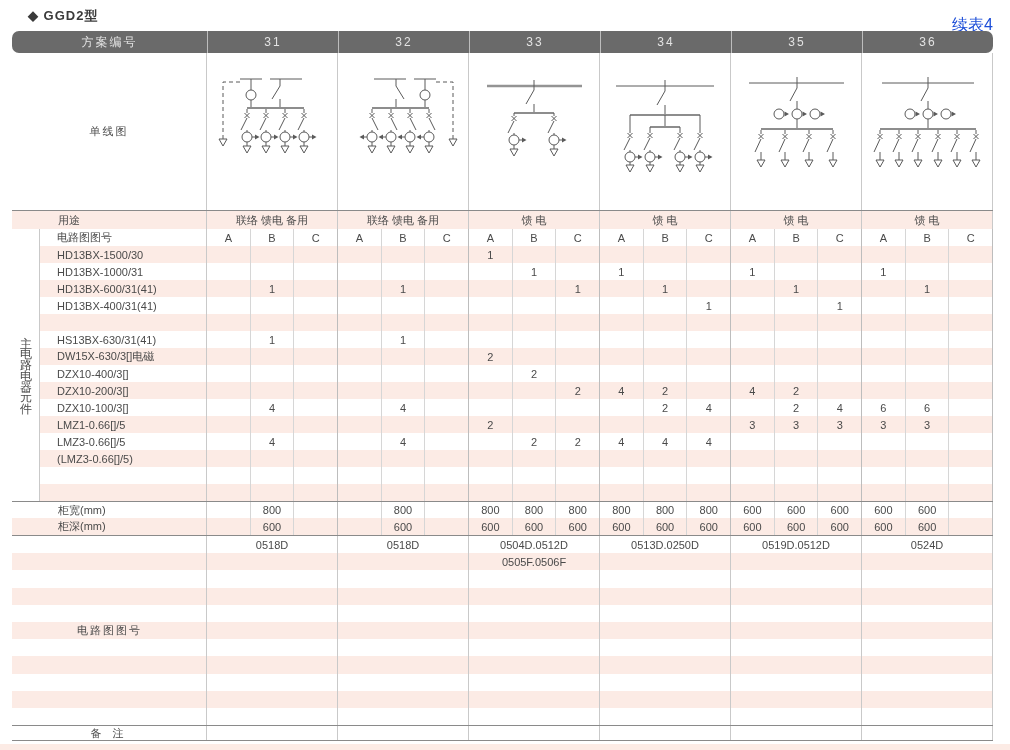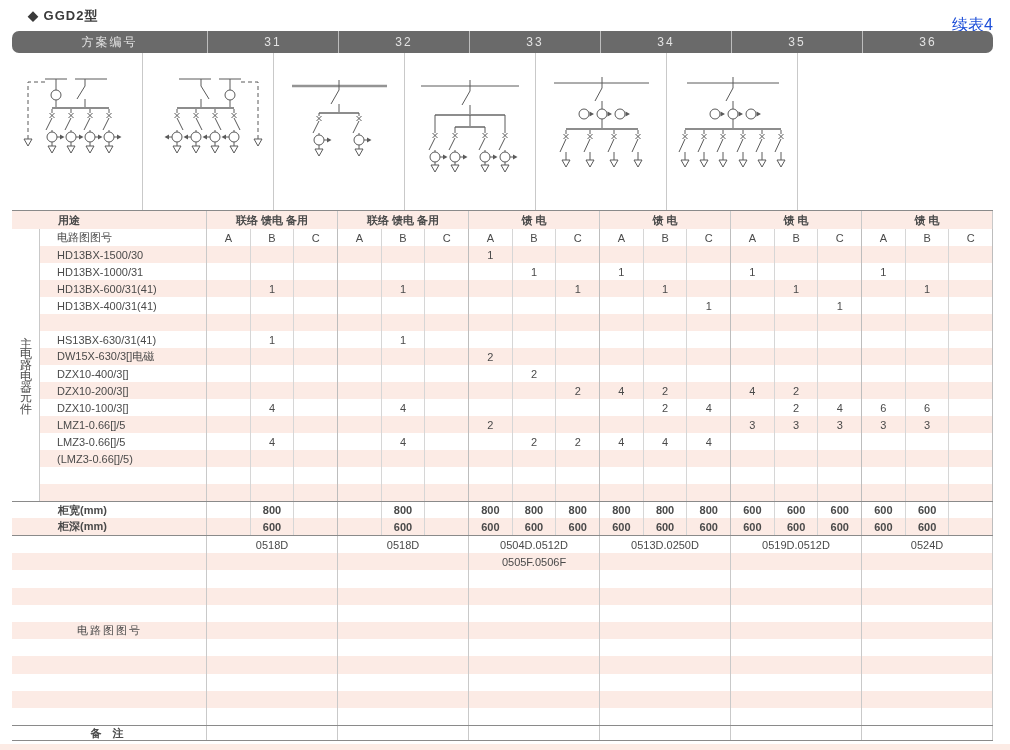--- a/index.html
+++ b/index.html
@@ -15,21 +15,21 @@
   .hrow{display:flex;height:22px;background:var(--hdr);color:#e3e3e3;font-size:12px;letter-spacing:2px;border-radius:7px;}
   .hcell{box-sizing:border-box;display:flex;align-items:center;justify-content:center;border-left:1px solid #bdbdbd;}
   .hcell:first-child{border-left:none;width:195px;}
   .hcell.sch{width:131px;}
 
   .diarow{display:flex;height:158px;border-bottom:1px solid var(--gd);box-sizing:border-box;background:#fff;}
   .dialabel{width:195px;box-sizing:border-box;border-right:1px solid var(--gl);display:flex;align-items:center;justify-content:center;font-size:11px;letter-spacing:2px;}
   .diacell{width:131px;box-sizing:border-box;border-right:1px solid var(--gl);}
   .diacell svg{display:block;}
 
-  .trow{display:flex;box-sizing:border-box;font-size:11px;font-weight:bold;}
+  .trow{display:flex;box-sizing:border-box;font-size:11px;}
   .pink{background:var(--pink);}
   .label195{width:195px;box-sizing:border-box;border-right:1px solid var(--gl);display:flex;align-items:center;padding-left:46px;}
   .ucell{width:131px;box-sizing:border-box;border-right:1px solid var(--gl);display:flex;align-items:center;justify-content:center;}
   .usage{height:18px;}
 
   .compsec{display:flex;}
   .strip{width:28px;box-sizing:border-box;border-right:1px solid var(--gl);display:flex;align-items:center;justify-content:center;}
   .sidelabel{writing-mode:vertical-rl;text-orientation:upright;font-size:12px;letter-spacing:11px;color:#4a4a4a;}
   .comprows{width:953px;}
   .crow{display:flex;height:17px;font-size:11px;}
@@ -88,20 +88,21 @@
 
   <div class="hcell sch">31</div>
       <div class="hcell sch">32</div>
       <div class="hcell sch">33</div>
       <div class="hcell sch">34</div>
       <div class="hcell sch">35</div>
       <div class="hcell sch">36</div>
     </div>
 
   <div class="diarow">
+    <div class="dialabel">单线图</div>
     <div class="diacell">
       <svg width="131" height="158" viewBox="0 0 131 158">
         <path class="ln" d="M33,26 H55 M44,26 v5 M63,26 H95 M73,26 v5"></path>
         <path class="dash" d="M33,29 H16 V86"></path>
           <use href="#tri" x="16" y="86"></use>
         <path class="ln" d="M44,31 v6"></path>
           <circle class="ln" cx="44" cy="42" r="5"></circle>
           <path class="ln" d="M44,47 v8"></path>
         <path class="ln" d="M73,31 v2 M73,33 l-8,13 M73,46 v9"></path>
         <path class="man" d="M40,55 H97"></path>

